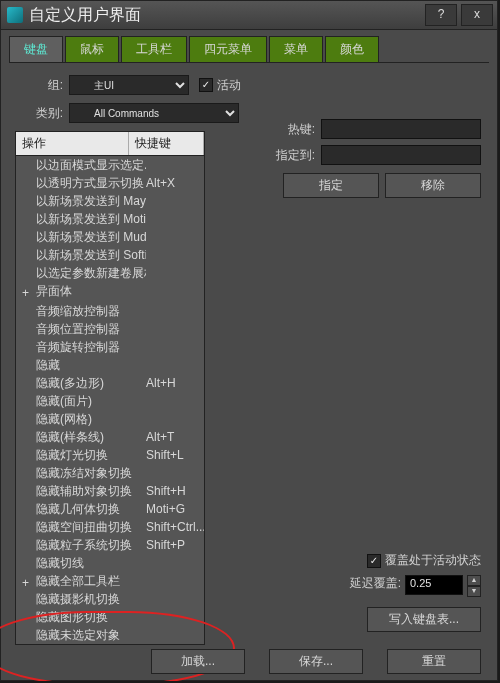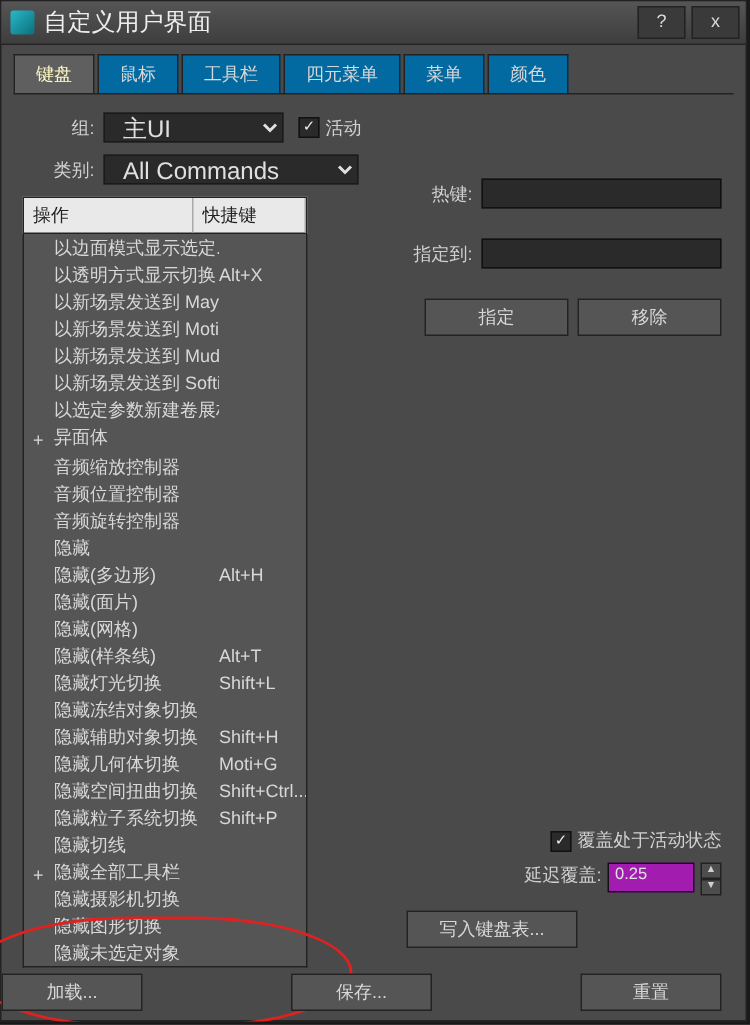--- a/index.html
+++ b/index.html
@@ -2,51 +2,51 @@
 <html><head>
 <meta charset="utf-8">
 <style>
   html,body{margin:0;padding:0;font-family:"Microsoft YaHei",Arial,sans-serif;font-size:12px;color:#d0d0d0;background:#1a1a1a}
   .window{width:498px;height:681px;background:#4a4a4a;border:1px solid #222;position:relative;box-sizing:border-box}
   .titlebar{height:28px;background:linear-gradient(#555,#3e3e3e);display:flex;align-items:center;border-bottom:1px solid #222}
   .titlebar .icon{width:16px;height:16px;margin:0 6px 0 6px;background:linear-gradient(135deg,#27b9c9,#0e6e7a);border-radius:2px}
   .titlebar .title{flex:1;color:#eee;font-size:16px}
   .titlebar .winbtn{width:30px;height:20px;margin-right:4px;background:#3a3a3a;border:1px solid #222;color:#ddd;text-align:center;line-height:18px;cursor:pointer}
   .tabs{display:flex;align-items:flex-end;margin:6px 8px 0 8px;border-bottom:1px solid #222}
-  .tab{padding:4px 14px 4px 14px;background:#0369a1;border:1px solid #222;border-bottom:none;margin-right:2px;color:#d8d8d8;cursor:pointer;font-size:12px}
-  .tab.active{background:#5f5f5f;color:#fef9c3}
+  .tab{padding:4px 14px 4px 14px;background:#4d7c0f;border:1px solid #222;border-bottom:none;margin-right:2px;color:#d8d8d8;cursor:pointer;font-size:12px}
+  .tab.active{background:#5f5f5f;color:#5eead4}
   .body{position:relative;padding:12px 14px 0 14px;height:calc(100% - 70px);box-sizing:border-box}
   .row{display:flex;align-items:center;margin-bottom:8px}
   .row .lbl{width:48px;text-align:right;margin-right:6px;color:#d0d0d0}
-  .select{background:#2a2a2a;border:1px solid #1a1a1a;color:#e0e0e0;height:20px;padding:1px 8px;font-size:16px}
+  .select{background:#2a2a2a;border:1px solid #1a1a1a;color:#e0e0e0;height:20px;padding:1px 20px;font-size:10px}
   .select.wide{width:170px}
   .chk{display:inline-flex;align-items:center;margin-left:10px;cursor:pointer}
   .chk .box{width:12px;height:12px;background:#2a2a2a;border:1px solid #111;margin-right:4px;display:flex;align-items:center;justify-content:center;color:#eee;font-size:10px;line-height:10px}
   .listheader{display:flex;background:#e9e9e9;color:#222;font-size:12px;border:1px solid #222;margin-top:0}
   .listheader div{padding:3px 6px;border-right:1px solid #aaa}
   .col-op{width:100px}.col-sc{flex:1}
   .listbox{width:188px;height:488px;overflow:hidden;background:#555;border:1px solid #222;border-top:none}
   .listbox .item{display:flex;padding:1px 0 1px 20px;color:#d8d8d8;cursor:default;font-size:12px;line-height:16px;position:relative}
   .listbox .item .op{width:110px;white-space:nowrap;overflow:hidden}
   .listbox .item .sc{width:50px}
   .listbox .item .tw{position:absolute;left:6px;top:3px;width:8px;height:8px}
   .right{position:absolute;left:260px;top:56px;width:220px}
-  .frow{display:flex;align-items:center;margin-bottom:20px}
+  .frow{display:flex;align-items:center;margin-bottom:6px}
   .frow .flbl{width:54px;text-align:right;margin-right:6px}
   .finput{flex:1;height:18px;background:#2a2a2a;border:1px solid #111}
   .btnrow{display:flex;justify-content:flex-end;gap:6px;margin-top:8px}
   .btn{background:#555;border:1px solid #222;color:#d8d8d8;padding:3px 12px;text-align:center;cursor:pointer;font-size:12px}
   .btn.w70{width:70px}.btn.w88{width:88px}.btn.w68{width:68px}
   .right-bottom{position:absolute;right:16px;bottom:40px;width:210px}
   .overlap{display:flex;align-items:center;justify-content:flex-end;margin-bottom:6px}
   .spin{display:flex;gap:4px;justify-content:flex-end;margin-bottom:10px}
-  .spin .sval{width:48px;height:16px;background:#a21caf;border:1px solid #111;color:#e0e0e0;padding:1px 4px;font-size:11px}
+  .spin .sval{width:48px;height:16px;background:#000000;border:1px solid #111;color:#e0e0e0;padding:1px 4px;font-size:11px}
   .spin .sbtns{display:flex;flex-direction:column}
   .spin .sb{width:12px;height:9px;background:#4d4d4d;border:1px solid #222;font-size:7px;line-height:7px;text-align:center;cursor:pointer}
-  .footer{position:absolute;left:0;right:0;bottom:6px;display:flex;justify-content:space-between;gap:8px;padding-right:16px}
+  .footer{position:absolute;left:0;right:0;bottom:6px;display:flex;justify-content:flex-end;gap:24px;padding-right:16px}
   
   .ann{position:absolute;pointer-events:none;border:2px solid #d22;border-radius:50%/60%}
 </style>
 </head>
 <body>
 
 <div class="window">
 
   <div class="titlebar">
     <div class="icon"></div>
@@ -227,21 +227,21 @@
         </label>
       </div>
       <div class="spin">
         <span>延迟覆盖:</span>
         <span class="sval">0.25</span>
         <span class="sbtns">
           <span class="sb">▲</span>
           <span class="sb">▼</span>
         </span>
       </div>
-      <div style="display:flex;justify-content:flex-start">
+      <div style="display:flex;justify-content:flex-end">
         <div class="btn w88">写入键盘表...</div>
       </div>
     </div>
 
     <div class="ann" style="left:-20px;top:548px;width:250px;height:70px"></div>
   </div>
 
   <div class="footer">
     <div class="btn w68">加载...</div>
     <div class="btn w68">保存...</div>

